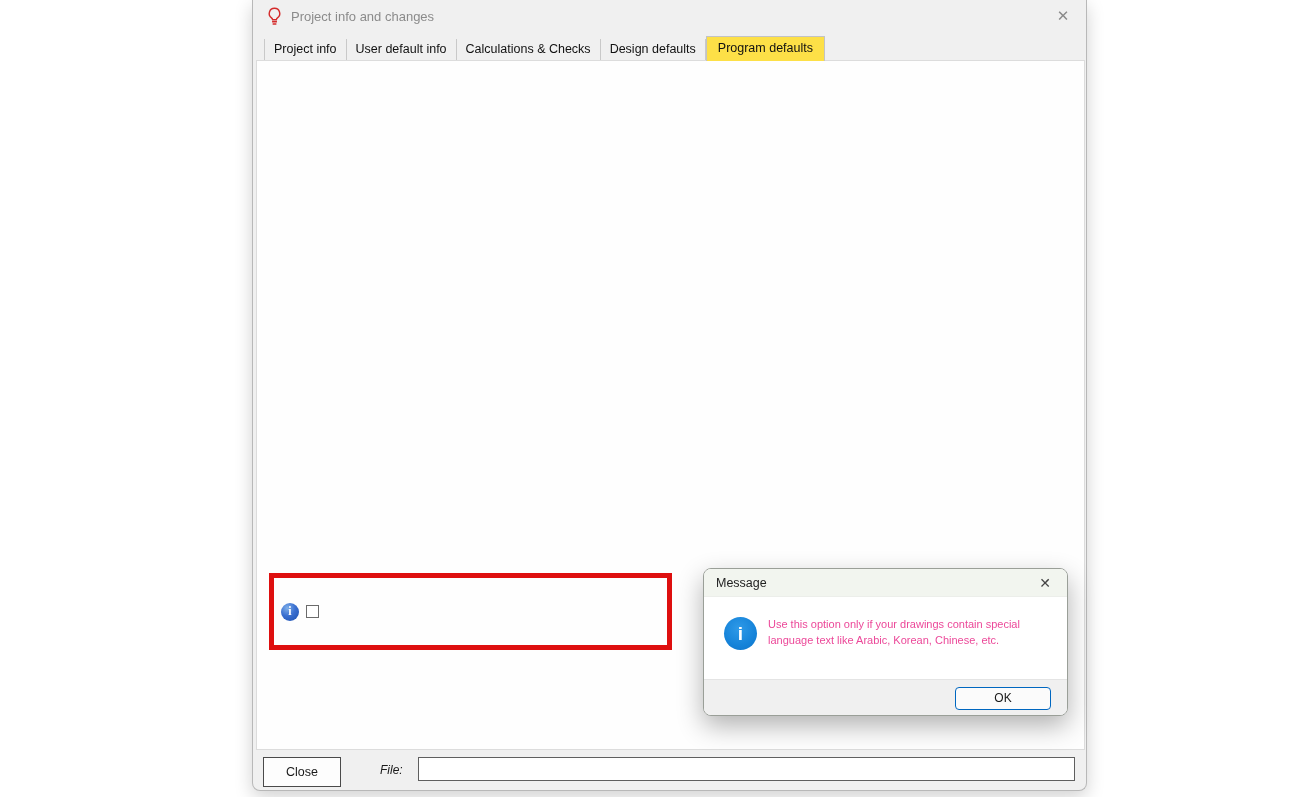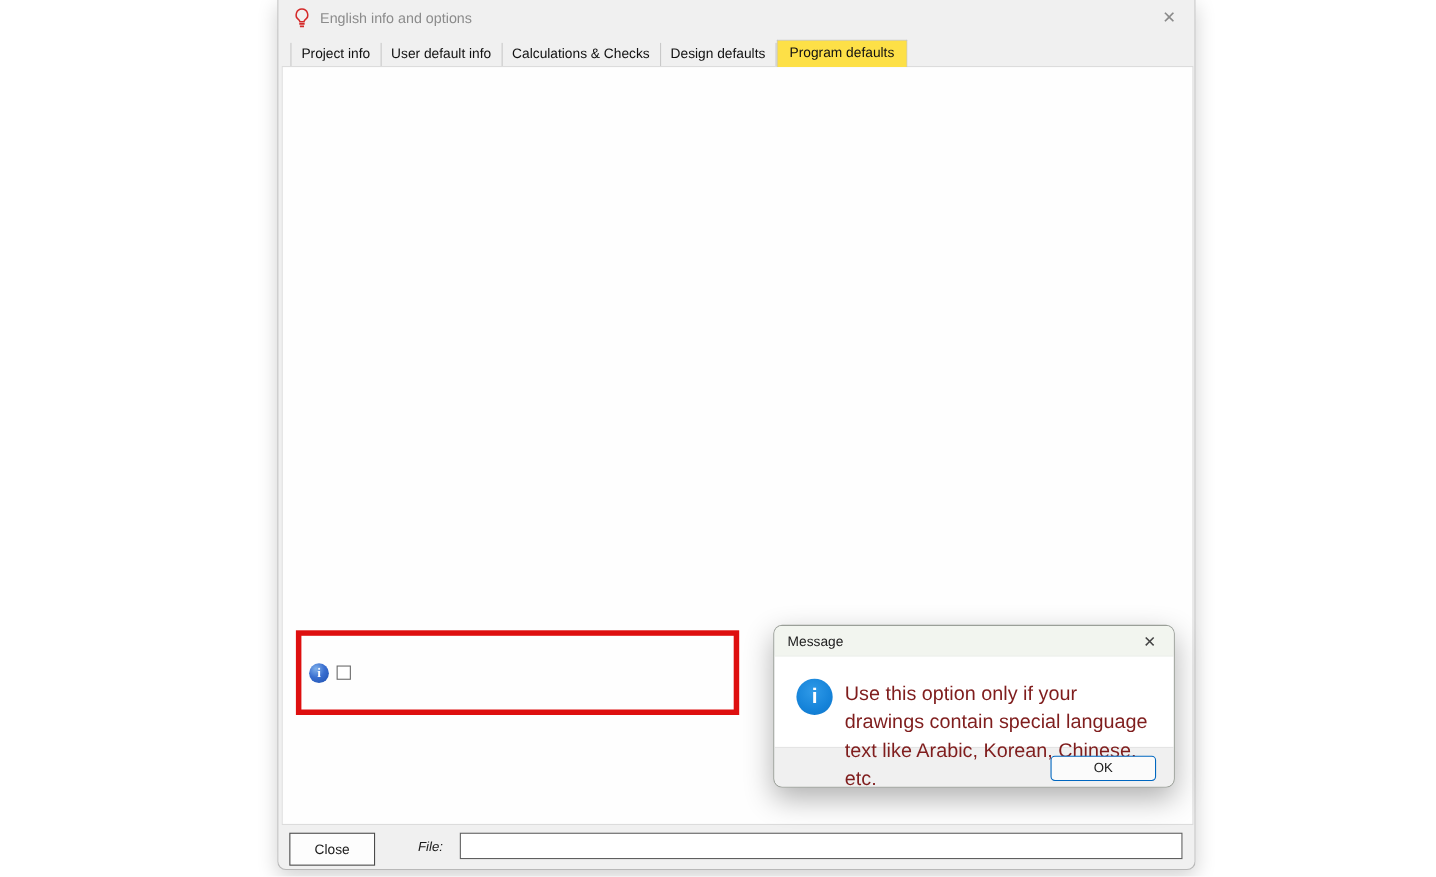--- a/index.html
+++ b/index.html
@@ -112,21 +112,21 @@
   }
   .msg-title { font-size:12.5px; color:#222; flex:1; }
   .msg-close { color:#444; font-size:14px; cursor:pointer; padding:2px 4px; }
   .msg-body { height:82px; background:#fff; display:flex; padding:20px 14px 0 20px; gap:11px; }
   .info-big {
     width:33px; height:33px; border-radius:50%; flex:none;
     background:radial-gradient(circle at 45% 35%, #2f9ae8 0%, #1583d9 60%, #0f74c8 100%);
     color:#fff; font:bold 19px "Liberation Sans", sans-serif;
     display:flex; align-items:center; justify-content:center;
   }
-  .msg-text { font-size:18px; line-height:1.45; color:#7f1d1d; width:285px; }
+  .msg-text { font-size:11px; line-height:1.45; color:#ec4899; width:285px; }
   .msg-footer {
     height:37px; background:#f0f0f0; border-top:1px solid #e4e4e4;
     display:flex; align-items:center; justify-content:flex-end; padding-right:16px;
   }
   .ok-btn {
     width:96px; height:23px; background:#fbfbfb; border:1px solid #0067c0; border-radius:4px;
     font-size:12px; display:flex; align-items:center; justify-content:center; cursor:pointer;
   }
 </style>
 </head>
@@ -135,21 +135,21 @@
 <div class="canvas">
 
   <div class="dialog">
 
     <div class="titlebar">
       <svg class="bulb" viewBox="0 0 16 20">
         <path d="M8 1.2a5.6 5.6 0 0 1 3.2 10.2c-.7.5-1.1 1.3-1.2 2.1H6c-.1-.8-.5-1.6-1.2-2.1A5.6 5.6 0 0 1 8 1.2z" fill="none" stroke="#d42a2a" stroke-width="1.5"></path>
         <line x1="5.4" y1="15.6" x2="10.6" y2="15.6" stroke="#d42a2a" stroke-width="1.6"></line>
         <line x1="6" y1="18" x2="10" y2="18" stroke="#d42a2a" stroke-width="1.6"></line>
       </svg>
-      <span class="title">English info and options</span>
+      <span class="title">Project info and changes</span>
       <span class="win-close">✕</span>
     </div>
 
     <div class="tabbar">
       <div class="tab">Project info</div>
       <div class="tab">User default info</div>
       <div class="tab">Calculations &amp; Checks</div>
       <div class="tab">Design defaults</div>
       <div class="tab active">Program defaults</div>
     </div>

